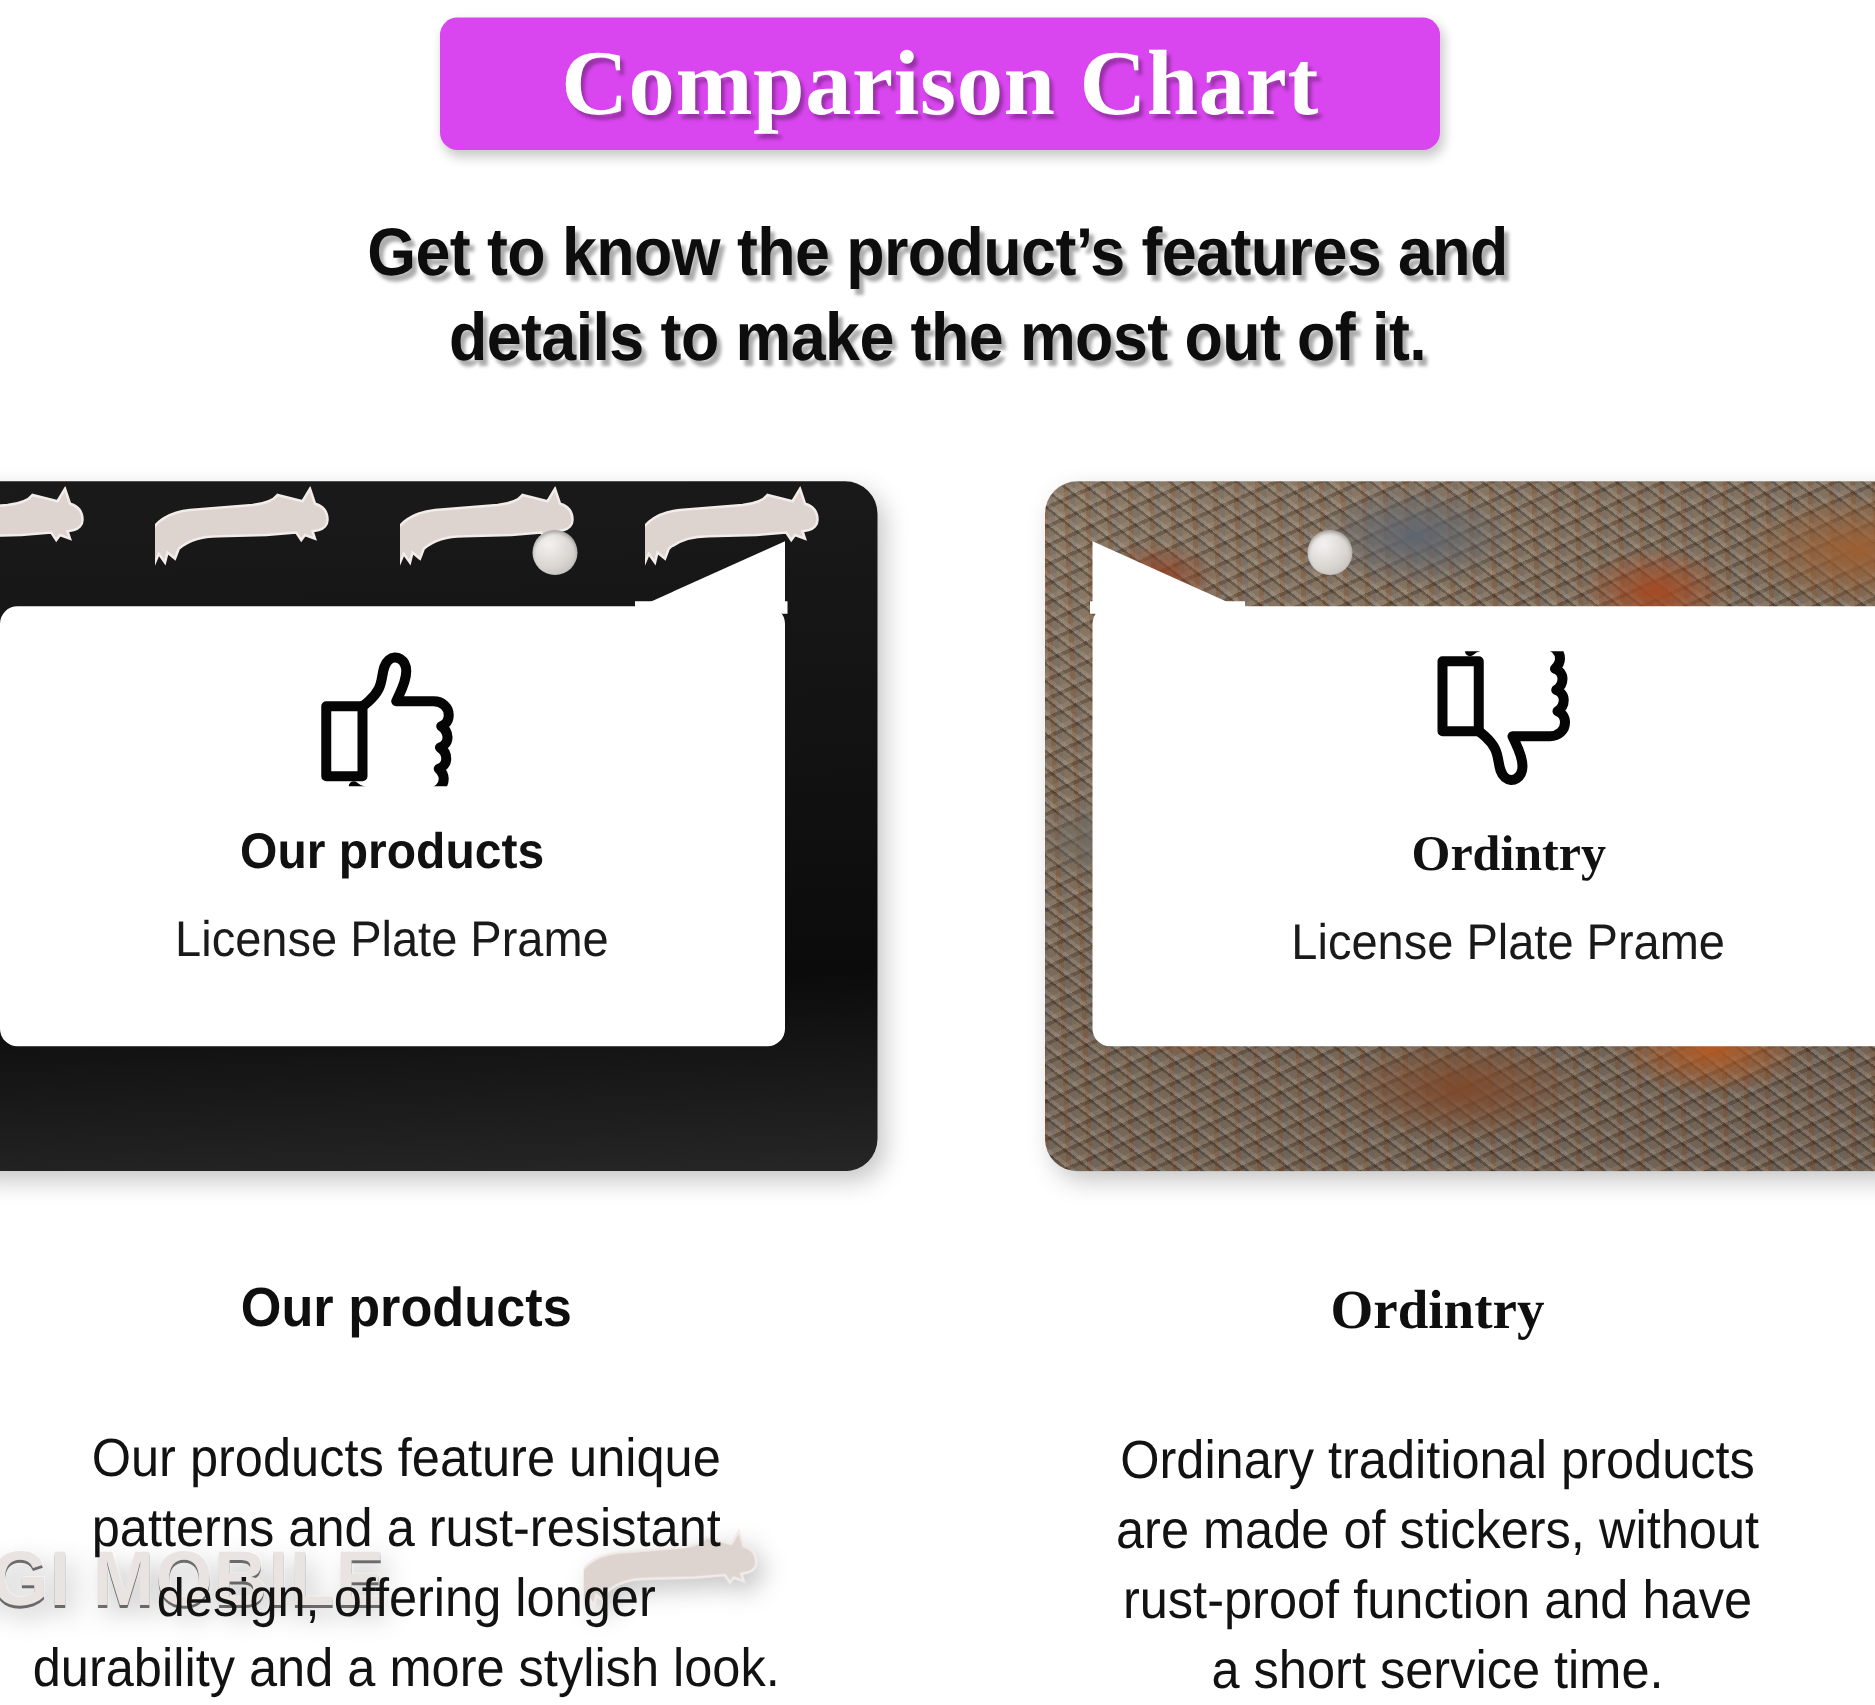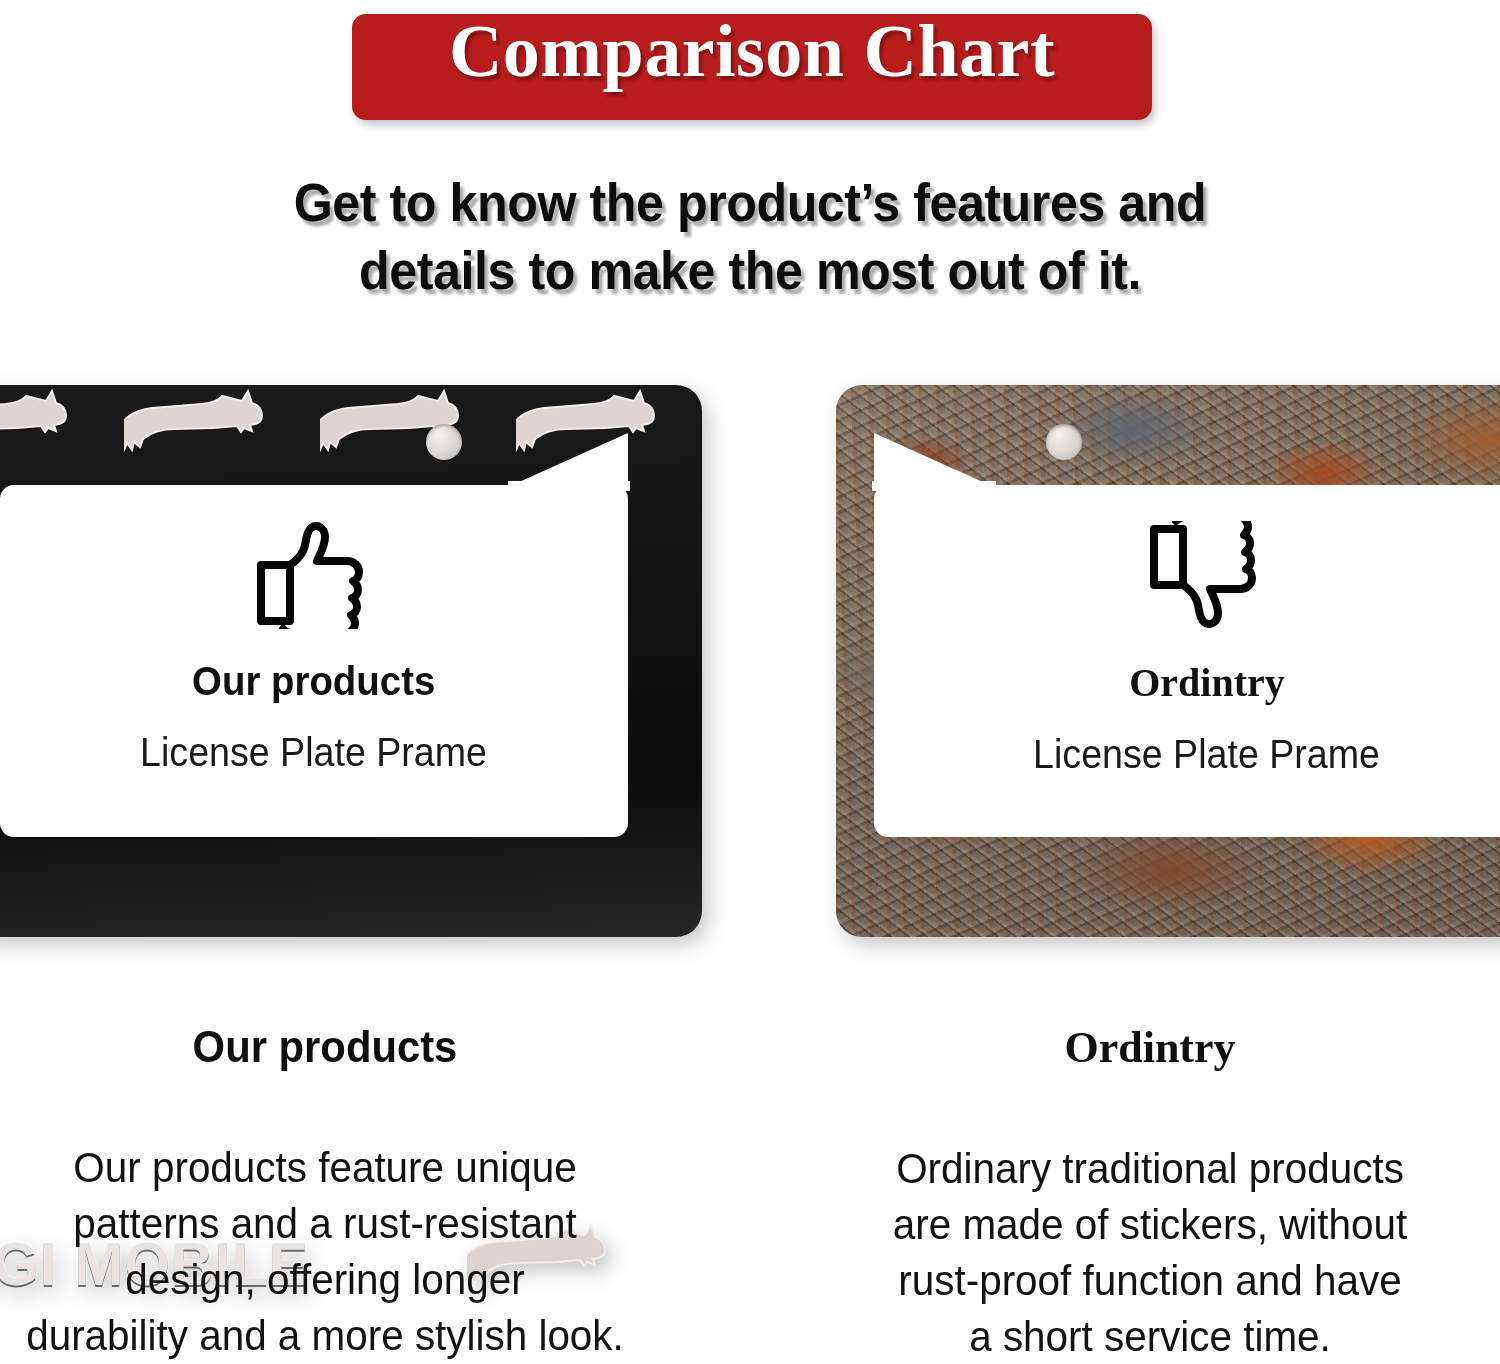--- a/index.html
+++ b/index.html
@@ -10,24 +10,24 @@
     overflow:hidden;
     position:relative;
   }
 
   
   .banner-wrap{
     position:absolute;left:352px;top:14px;width:800px;height:106px;
   }
   .banner{
     width:100%;height:100%;
-    background:#b91c1c;
+    background:#d946ef;
     border-radius:14px;
     box-shadow:3px 5px 9px rgba(0,0,0,0.22);
-    display:flex;align-items:flex-start;justify-content:center;
+    display:flex;align-items:center;justify-content:center;
   }
   .banner-title{
     font-family:"Liberation Serif", serif;
     font-weight:bold;
     font-size:74px;
     color:#ffffff;
     letter-spacing:0.5px;
     text-shadow:3px 4px 3px rgba(0,0,0,0.30);
     line-height:1;
     white-space:nowrap;

